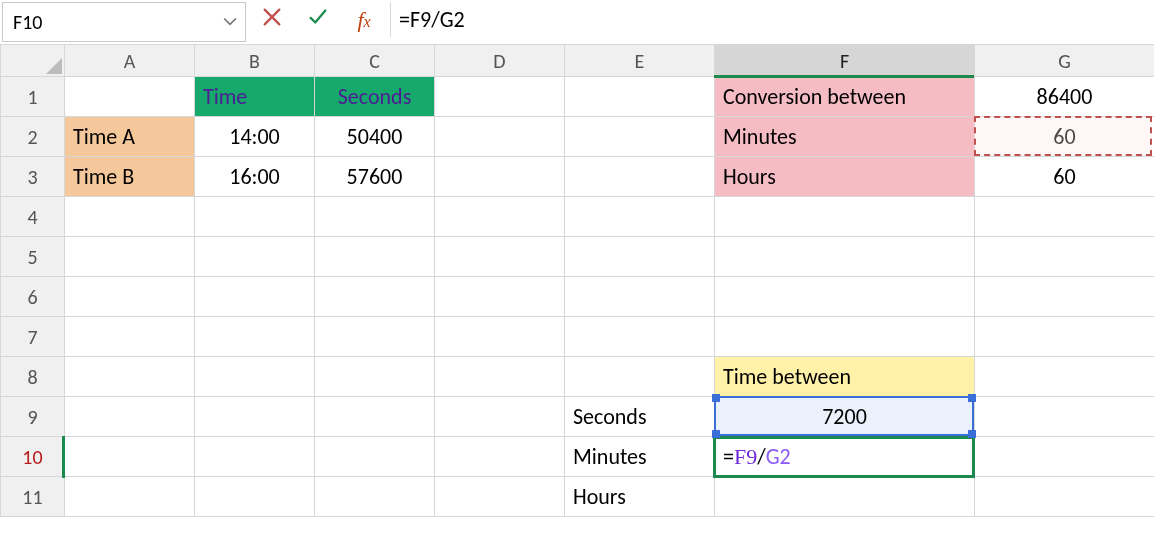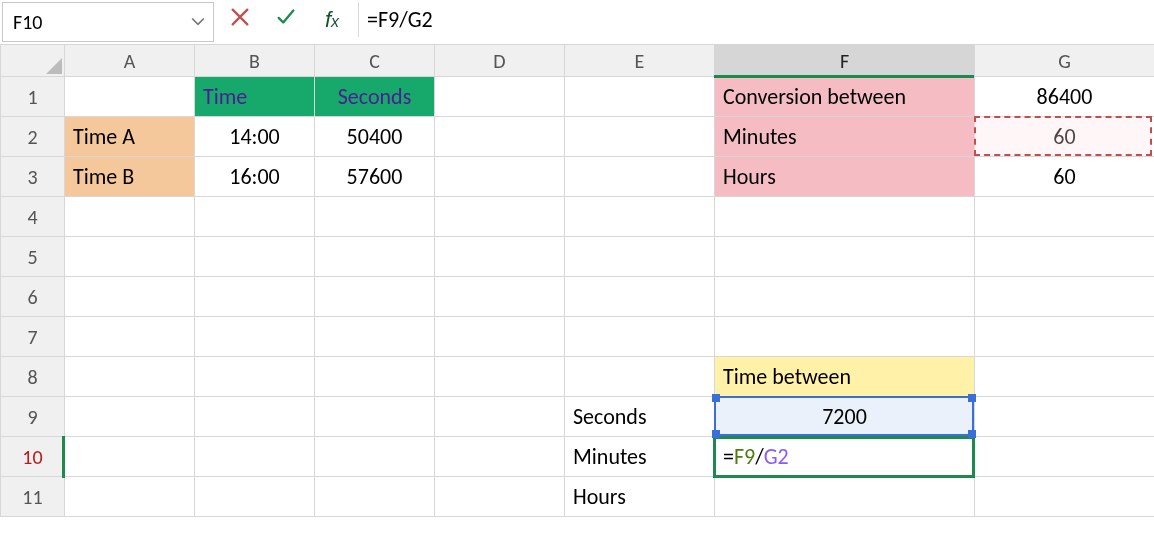--- a/index.html
+++ b/index.html
@@ -16,21 +16,21 @@
   
   .formula-bar {
     display: flex;
     align-items: stretch;
     height: 44px;
     border-bottom: 1px solid transparent;
     padding: 2px 2px 6px 2px;
     gap: 6px;
   }
   .name-box {
-    width: 212px;
+    width: 244px;
     height: 40px;
     display: flex;
     align-items: center;
     justify-content: space-between;
     padding: 0 8px 0 10px;
     border: 1px solid #c9c9c9;
     background: #fff;
     font-size: 20px;
   }
   .name-box .nb-value { flex: 1; }
@@ -136,21 +136,21 @@
   .ants {
     border: 2px dashed #c0504d;
     background: rgba(255,230,230,0.3);
     animation: march 0.8s linear infinite;
   }
   @keyframes march {
     to { border-color: #c0504d; }
   }
 
   
-  .tok-blue { color: #4d7c0f; }
+  .tok-blue { color: #6d28d9; font-family: Liberation Serif, serif; }
   .tok-red  { color: #8b5cf6; }
 
   .edge-active {
     position: absolute;
     background: #1b8a4c;
   }
 
   
   .col-underline {
     position: absolute;
@@ -179,21 +179,21 @@
     </span>
   </div>
   <div class="fb-btn" title="Enter">
     <span>
       <svg viewBox="0 0 24 24">
           <path d="M4 13 L9 18 L20 5" stroke="#1b8a4c" stroke-width="2.5" fill="none" stroke-linecap="round" stroke-linejoin="round"></path>
         </svg>
     </span>
   </div>
   <div class="fb-btn" title="Insert Function">
-    <span style="font-style:italic;font-family:Liberation Sans, sans-serif;font-size:22px;color:#14532d">
+    <span style="font-style:italic;font-family:Liberation Serif, serif;font-size:22px;color:#c2410c">
       f<span style="font-size:16px">x</span>
     </span>
   </div>
 
   <div class="fb-formula">
     <span>=F9/G2</span>
   </div>
 </div>
 
 <div class="sheet">

